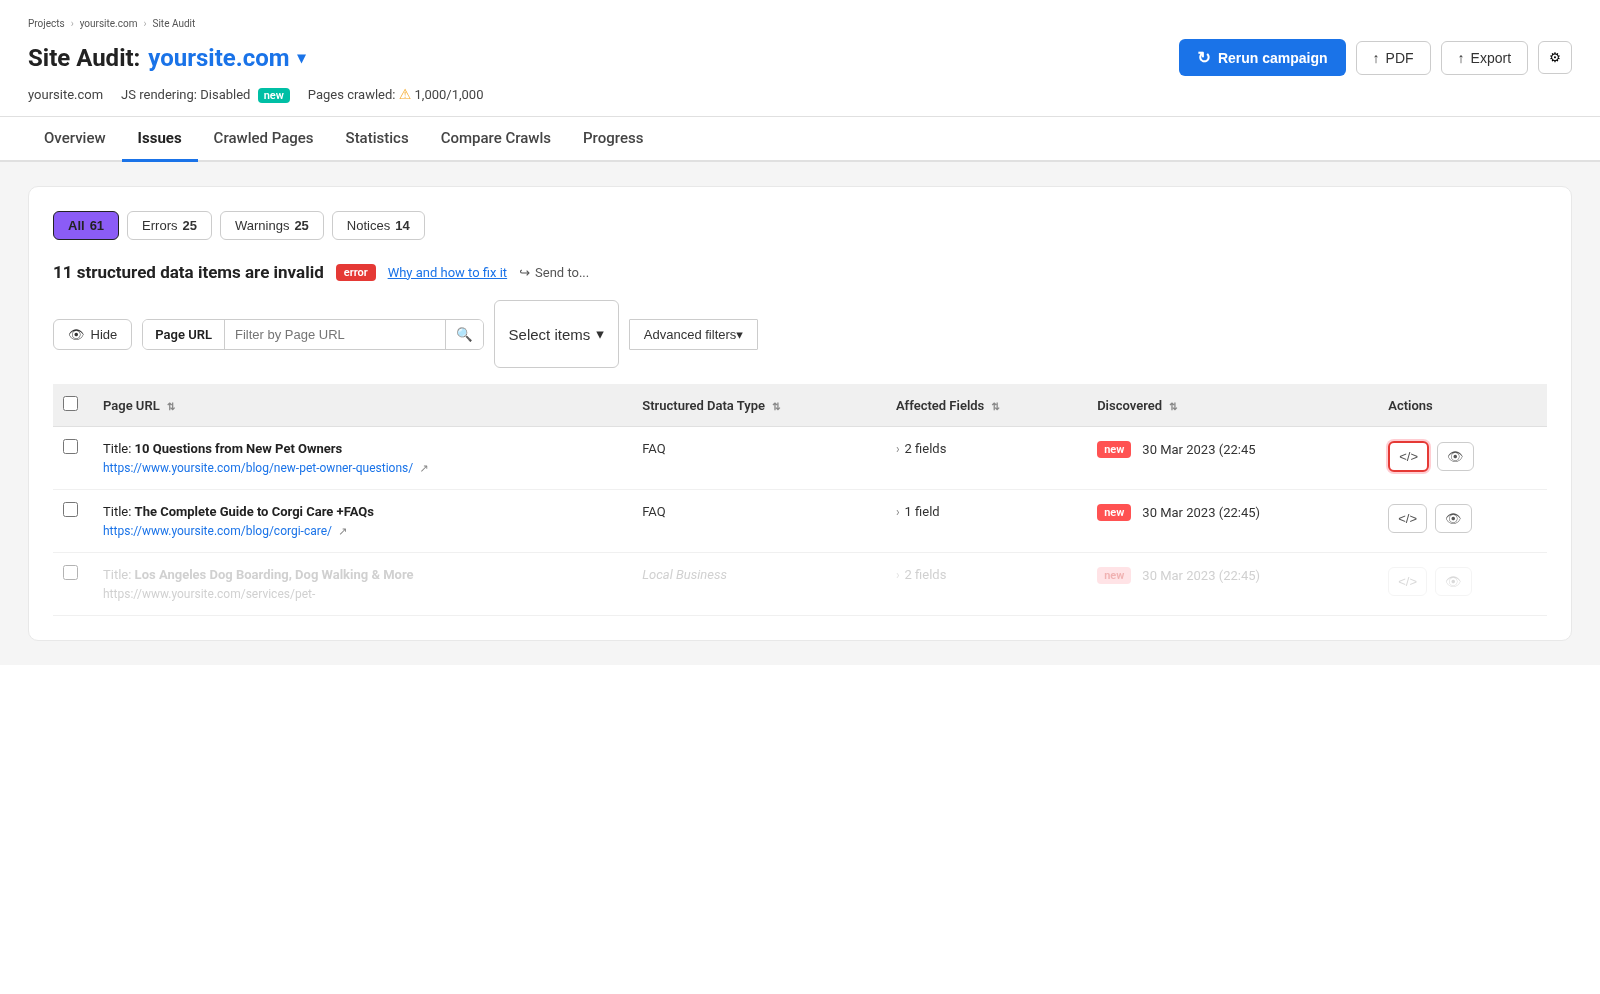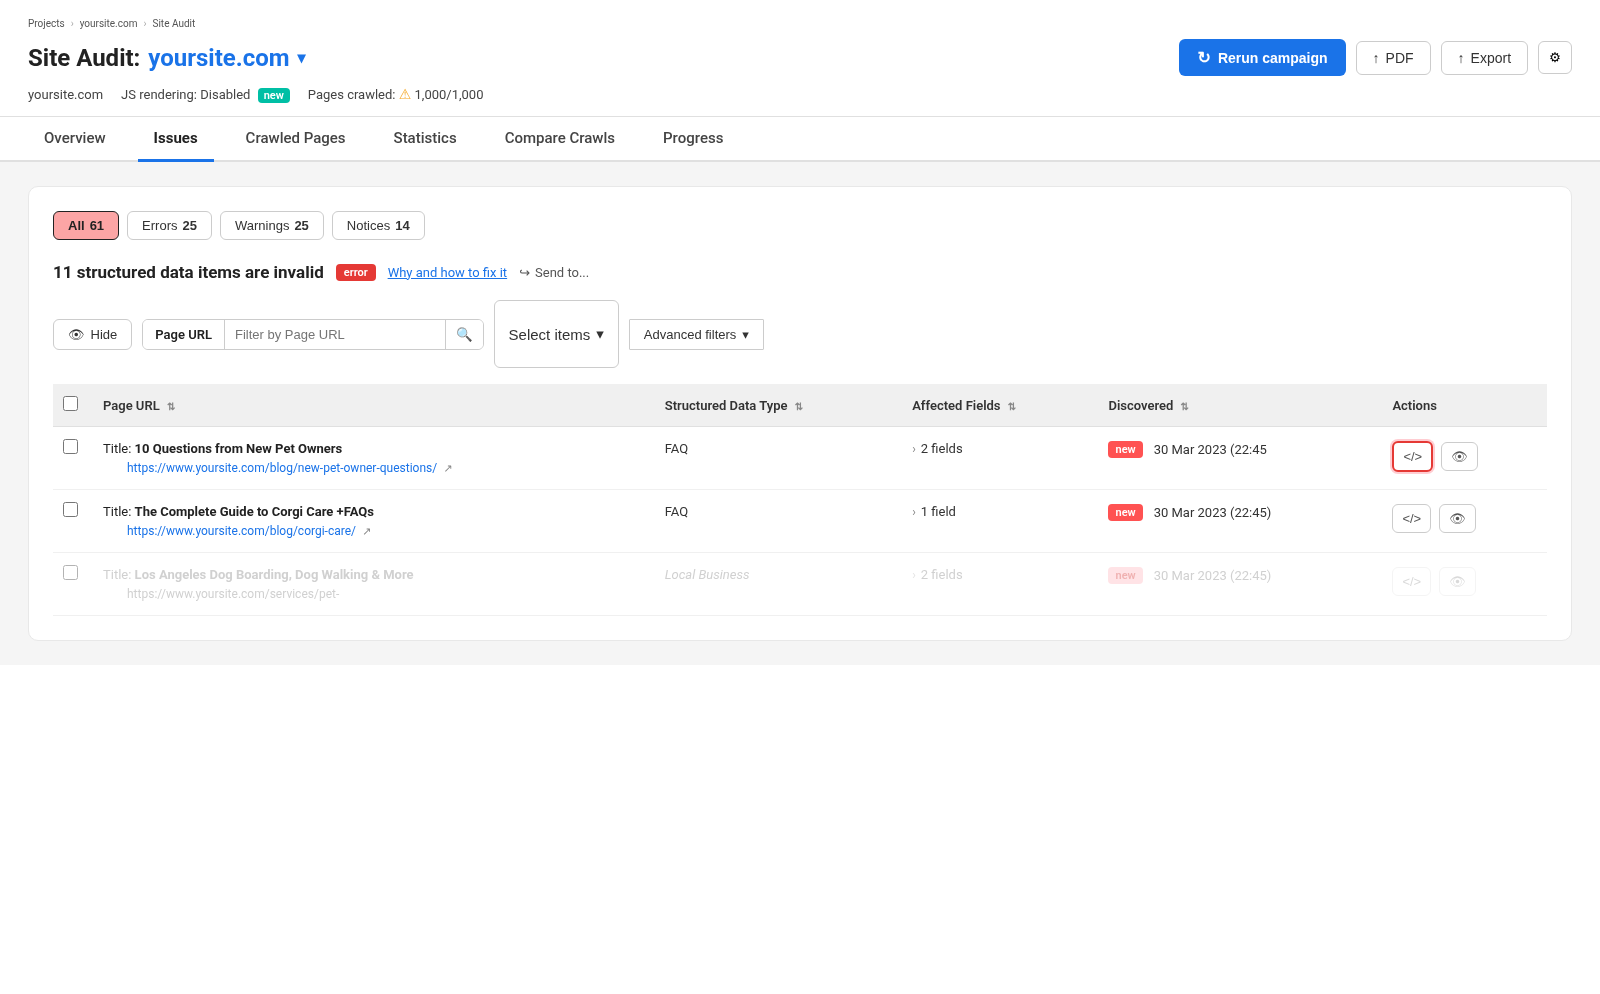--- a/index.html
+++ b/index.html
@@ -18,65 +18,65 @@
     .header-actions { display: flex; align-items: center; gap: 10px; }
     .btn-rerun { background: #1a73e8; color: #fff; border: none; border-radius: 6px; padding: 9px 18px; font-size: 14px; font-weight: 600; cursor: pointer; display: flex; align-items: center; gap: 7px; }
     .btn-rerun .rerun-icon { font-size: 16px; }
     .btn-outline { background: #fff; color: #333; border: 1.5px solid #ccc; border-radius: 6px; padding: 8px 16px; font-size: 14px; font-weight: 500; cursor: pointer; display: flex; align-items: center; gap: 6px; }
     .btn-settings { background: #fff; border: 1.5px solid #ccc; border-radius: 6px; padding: 8px 10px; cursor: pointer; display: flex; align-items: center; }
     .meta-row { display: flex; align-items: center; gap: 18px; font-size: 13px; color: #444; padding-bottom: 14px; }
     .badge-new { background: #00bfa5; color: #fff; font-size: 11px; font-weight: 600; border-radius: 4px; padding: 1px 6px; margin-left: 4px; }
     .warning-icon { color: #f5a623; font-size: 14px; }
 
     
-    .nav-tabs { display: flex; align-items: flex-end; gap: 16px; border-bottom: 2px solid #e0e0e0; padding: 0 28px; background: #fff; }
+    .nav-tabs { display: flex; align-items: flex-end; gap: 0; border-bottom: 2px solid #e0e0e0; padding: 0 28px; background: #fff; }
     .nav-tab { padding: 12px 16px; font-size: 15px; font-weight: 500; color: #444; cursor: pointer; border-bottom: 3px solid transparent; margin-bottom: -2px; white-space: nowrap; }
     .nav-tab.active { color: #222; font-weight: 700; border-bottom: 3px solid #1a73e8; }
 
     
     .main-content { padding: 24px 28px; background: #f5f5f5; }
     .card { background: #fff; border-radius: 10px; border: 1px solid #e8e8e8; padding: 24px; }
 
     
     .filter-tabs { display: flex; align-items: center; gap: 8px; margin-bottom: 22px; flex-wrap: wrap; }
     .filter-tab { border: 1.5px solid #ccc; border-radius: 6px; padding: 6px 14px; font-size: 13px; font-weight: 500; color: #333; cursor: pointer; background: #fff; display: flex; align-items: center; gap: 5px; }
     .filter-tab .count { font-weight: 600; }
-    .filter-tab.active { border-color: #222; background: #fca5a5; color: #222; font-weight: 700; }
+    .filter-tab.active { border-color: #222; background: #8b5cf6; color: #222; font-weight: 700; }
 
     
     .issue-header { display: flex; align-items: center; gap: 12px; margin-bottom: 18px; flex-wrap: wrap; }
     .issue-title { font-size: 17px; font-weight: 700; color: #222; text-align: center; }
     .badge-error { background: #e53935; color: #fff; font-size: 11px; font-weight: 600; border-radius: 4px; padding: 2px 8px; }
     .issue-link { color: #1a73e8; text-decoration: underline; font-size: 13px; cursor: pointer; }
     .issue-send { color: #555; font-size: 13px; cursor: pointer; display: flex; align-items: center; gap: 5px; }
 
     
     .toolbar { display: flex; align-items: center; gap: 10px; margin-bottom: 16px; flex-wrap: wrap; }
     .btn-hide { border: 1.5px solid #ccc; border-radius: 6px; padding: 7px 14px; font-size: 13px; font-weight: 500; color: #333; cursor: pointer; background: #fff; display: flex; align-items: center; gap: 6px; }
     .page-url-filter { display: flex; align-items: center; border: 1.5px solid #ccc; border-radius: 6px; overflow: hidden; }
     .page-url-label { padding: 7px 12px; font-size: 13px; font-weight: 600; color: #222; background: #fff; border-right: 1.5px solid #ccc; white-space: nowrap; }
     .page-url-input { border: none; outline: none; padding: 7px 10px; font-size: 13px; color: #888; width: 220px; }
     .search-btn { border: none; background: #fff; padding: 7px 10px; cursor: pointer; color: #555; border-left: 1.5px solid #ccc; }
     .select-items-btn { border: 1.5px solid #ccc; border-radius: 6px; padding: 24px 14px; font-size: 15px; color: #333; cursor: pointer; background: #fff; display: flex; align-items: center; gap: 6px; }
-    .advanced-filters-btn { border: 1.5px solid #ccc; border-radius: 1px; padding: 7px 14px; font-size: 13px; color: #333; cursor: pointer; background: #fff; display: flex; align-items: center; gap: 6px; }
+    .advanced-filters-btn { border: 1.5px solid #ccc; border-radius: 1px; padding: 7px 14px; font-size: 13px; color: #333; cursor: pointer; background: #fff; display: flex; align-items: center; gap: 0; }
 
     
     .table-wrapper { overflow-x: auto; }
     table { width: 100%; border-collapse: collapse; }
     thead tr { background: #f0f0f0; }
     th { padding: 0 14px; font-size: 13px; font-weight: 600; color: #333; text-align: left; border-bottom: 1.5px solid #e0e0e0; white-space: nowrap; }
     th .sort-icon { font-size: 10px; color: #888; margin-left: 4px; }
     td { padding: 14px 14px; font-size: 13px; color: #333; border-bottom: 1px solid #f0f0f0; vertical-align: top; }
     .checkbox-cell { width: 36px; padding: 12px 10px; }
     .cb { width: 15px; height: 15px; accent-color: #1a73e8; cursor: pointer; }
 
     
     .page-title-text { font-weight: 400; color: #222; margin-bottom: 4px; }
     .page-title-text strong { font-weight: 700; }
-    .page-url-link { color: #1a73e8; text-decoration: none; font-size: 12px; margin-left: 24px; }
+    .page-url-link { color: #1a73e8; text-decoration: none; font-size: 12px; }
     .external-icon { color: #888; font-size: 11px; margin-left: 3px; }
 
     .fields-cell { display: flex; align-items: center; gap: 5px; color: #333; }
     .fields-arrow { color: #888; font-size: 12px; }
 
     .badge-new-row { background: #ff5252; color: #fff; font-size: 11px; font-weight: 600; border-radius: 4px; padding: 2px 7px; margin-right: 5px; display: inline-block; }
     .badge-new-row.faded { background: #ffcdd2; color: #e57373; }
     .discovered-cell { display: flex; align-items: center; gap: 6px; white-space: nowrap; }
 
     .action-btn { border: 1.5px solid #ccc; border-radius: 6px; padding: 6px 9px; background: #fff; cursor: pointer; color: #555; font-size: 13px; display: inline-flex; align-items: center; justify-content: center; }

